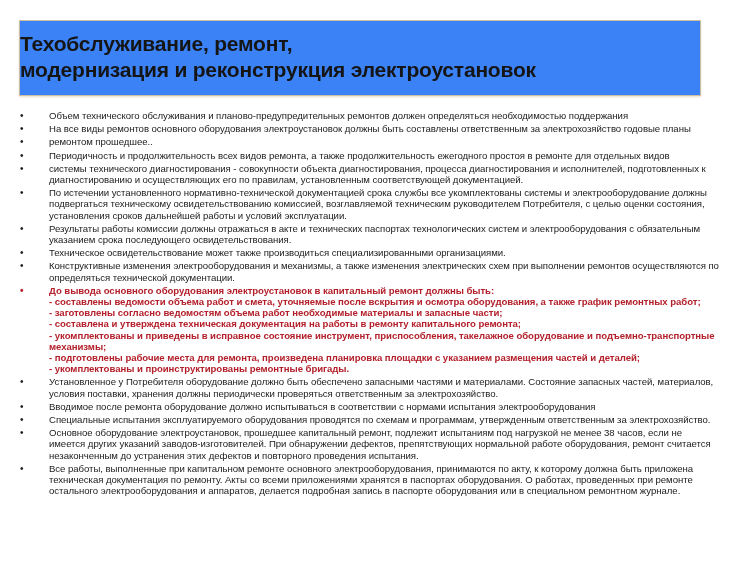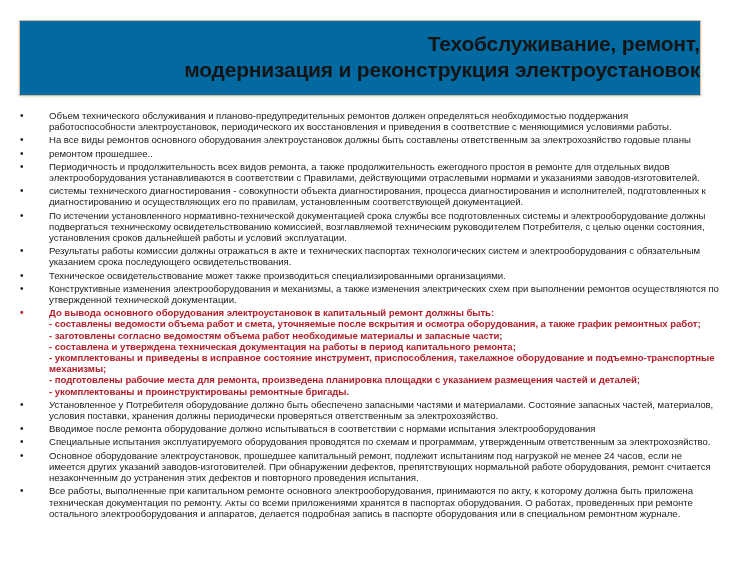--- a/index.html
+++ b/index.html
@@ -1,20 +1,20 @@
 <!DOCTYPE html>
 <html><head>
 <meta charset="utf-8">
 <style>
   html, body { margin:0; padding:0; background:#ffffff; }
   body { width:750px; height:561px; position:relative; overflow:hidden;
          font-family:"Liberation Sans", "DejaVu Sans", sans-serif; color:#1a1a1a; }
   .title-box { position:absolute; left:19px; top:20px; width:682px; height:76px;
-               border:1px solid #cdbfa6; box-shadow:0 1px 2px #e8dfcc; background:#0369a1;
-               box-sizing:border-box; text-align:right; }
+               border:1px solid #cdbfa6; box-shadow:0 1px 2px #e8dfcc; background:#3b82f6;
+               box-sizing:border-box; text-align:left; }
   .title-line { font-family:"Liberation Sans", sans-serif; font-weight:bold; font-size:21px;
                 line-height:26px; color:#151515; letter-spacing:-0.2px; }
   .title-line.first { margin-top:10px; }
   .content { position:absolute; left:0; top:110px; width:750px; }
   .item { position:relative; padding-left:49px; padding-right:26px; font-size:9.6px;
           line-height:11.2px; margin-bottom:2px; letter-spacing:-0.05px; }
   .bullet { position:absolute; left:20px; top:0; width:10px; font-size:10px; }
   .item.red { color:#b3202b; font-weight:bold; }
   .line { display:block; }
 </style>
@@ -23,87 +23,85 @@
 
 <div class="title-box">
   <div class="title-line first">Техобслуживание, ремонт,</div>
   <div class="title-line">модернизация и реконструкция электроустановок</div>
 </div>
 
 <div class="content" id="content">
     <div class="item">
       <span class="bullet">•</span>
       <span class="line">Объем технического обслуживания и планово-предупредительных ремонтов должен определяться необходимостью поддержания</span>
-      <span class="line">работоспособности электроустановок, периодического их восстановления и приведения в соответствие с меняющимися условиями работы.</span>
     </div>
     <div class="item">
       <span class="bullet">•</span>
       <span class="line">На все виды ремонтов основного оборудования электроустановок должны быть составлены ответственным за электрохозяйство годовые планы</span>
     </div>
     <div class="item">
       <span class="bullet">•</span>
       <span class="line">ремонтом прошедшее..</span>
     </div>
     <div class="item">
       <span class="bullet">•</span>
       <span class="line">Периодичность и продолжительность всех видов ремонта, а также продолжительность ежегодного простоя в ремонте для отдельных видов</span>
-      <span class="line">электрооборудования устанавливаются в соответствии с Правилами, действующими отраслевыми нормами и указаниями заводов-изготовителей.</span>
     </div>
     <div class="item">
       <span class="bullet">•</span>
       <span class="line">системы технического диагностирования - совокупности объекта диагностирования, процесса диагностирования и исполнителей, подготовленных к</span>
       <span class="line">диагностированию и осуществляющих его по правилам, установленным соответствующей документацией.</span>
     </div>
     <div class="item">
       <span class="bullet">•</span>
-      <span class="line">По истечении установленного нормативно-технической документацией срока службы все подготовленных системы и электрооборудование должны</span>
+      <span class="line">По истечении установленного нормативно-технической документацией срока службы все укомплектованы системы и электрооборудование должны</span>
       <span class="line">подвергаться техническому освидетельствованию комиссией, возглавляемой техническим руководителем Потребителя, с целью оценки состояния,</span>
       <span class="line">установления сроков дальнейшей работы и условий эксплуатации.</span>
     </div>
     <div class="item">
       <span class="bullet">•</span>
       <span class="line">Результаты работы комиссии должны отражаться в акте и технических паспортах технологических систем и электрооборудования с обязательным</span>
       <span class="line">указанием срока последующего освидетельствования.</span>
     </div>
     <div class="item">
       <span class="bullet">•</span>
       <span class="line">Техническое освидетельствование может также производиться специализированными организациями.</span>
     </div>
     <div class="item">
       <span class="bullet">•</span>
       <span class="line">Конструктивные изменения электрооборудования и механизмы, а также изменения электрических схем при выполнении ремонтов осуществляются по</span>
-      <span class="line">утвержденной технической документации.</span>
+      <span class="line">определяться технической документации.</span>
     </div>
     <div class="item red">
       <span class="bullet">•</span>
       <span class="line">До вывода основного оборудования электроустановок в капитальный ремонт должны быть:</span>
       <span class="line"> - составлены ведомости объема работ и смета, уточняемые после вскрытия и осмотра оборудования, а также график ремонтных работ;</span>
       <span class="line"> - заготовлены согласно ведомостям объема работ необходимые материалы и запасные части;</span>
-      <span class="line"> - составлена и утверждена техническая документация на работы в период капитального ремонта;</span>
+      <span class="line"> - составлена и утверждена техническая документация на работы в ремонту капитального ремонта;</span>
       <span class="line"> - укомплектованы и приведены в исправное состояние инструмент, приспособления, такелажное оборудование и подъемно-транспортные</span>
       <span class="line"> механизмы;</span>
       <span class="line"> - подготовлены рабочие места для ремонта, произведена планировка площадки с указанием размещения частей и деталей;</span>
       <span class="line"> - укомплектованы и проинструктированы ремонтные бригады.</span>
     </div>
     <div class="item">
       <span class="bullet">•</span>
       <span class="line"> Установленное у Потребителя оборудование должно быть обеспечено запасными частями и материалами. Состояние запасных частей, материалов,</span>
       <span class="line">условия поставки, хранения должны периодически проверяться ответственным за электрохозяйство.</span>
     </div>
     <div class="item">
       <span class="bullet">•</span>
       <span class="line">Вводимое после ремонта оборудование должно испытываться в соответствии с нормами испытания электрооборудования</span>
     </div>
     <div class="item">
       <span class="bullet">•</span>
       <span class="line">Специальные испытания эксплуатируемого оборудования проводятся по схемам и программам, утвержденным ответственным за электрохозяйство.</span>
     </div>
     <div class="item">
       <span class="bullet">•</span>
-      <span class="line">Основное оборудование электроустановок, прошедшее капитальный ремонт, подлежит испытаниям под нагрузкой не менее 24 часов, если не</span>
+      <span class="line">Основное оборудование электроустановок, прошедшее капитальный ремонт, подлежит испытаниям под нагрузкой не менее 38 часов, если не</span>
       <span class="line">имеется других указаний заводов-изготовителей. При обнаружении дефектов, препятствующих нормальной работе оборудования, ремонт считается</span>
       <span class="line">незаконченным до устранения этих дефектов и повторного проведения испытания.</span>
     </div>
     <div class="item">
       <span class="bullet">•</span>
       <span class="line">Все работы, выполненные при капитальном ремонте основного электрооборудования, принимаются по акту, к которому должна быть приложена</span>
       <span class="line">техническая документация по ремонту. Акты со всеми приложениями хранятся в паспортах оборудования. О работах, проведенных при ремонте</span>
       <span class="line">остального электрооборудования и аппаратов, делается подробная запись в паспорте оборудования или в специальном ремонтном журнале.</span>
     </div>
   </div>

